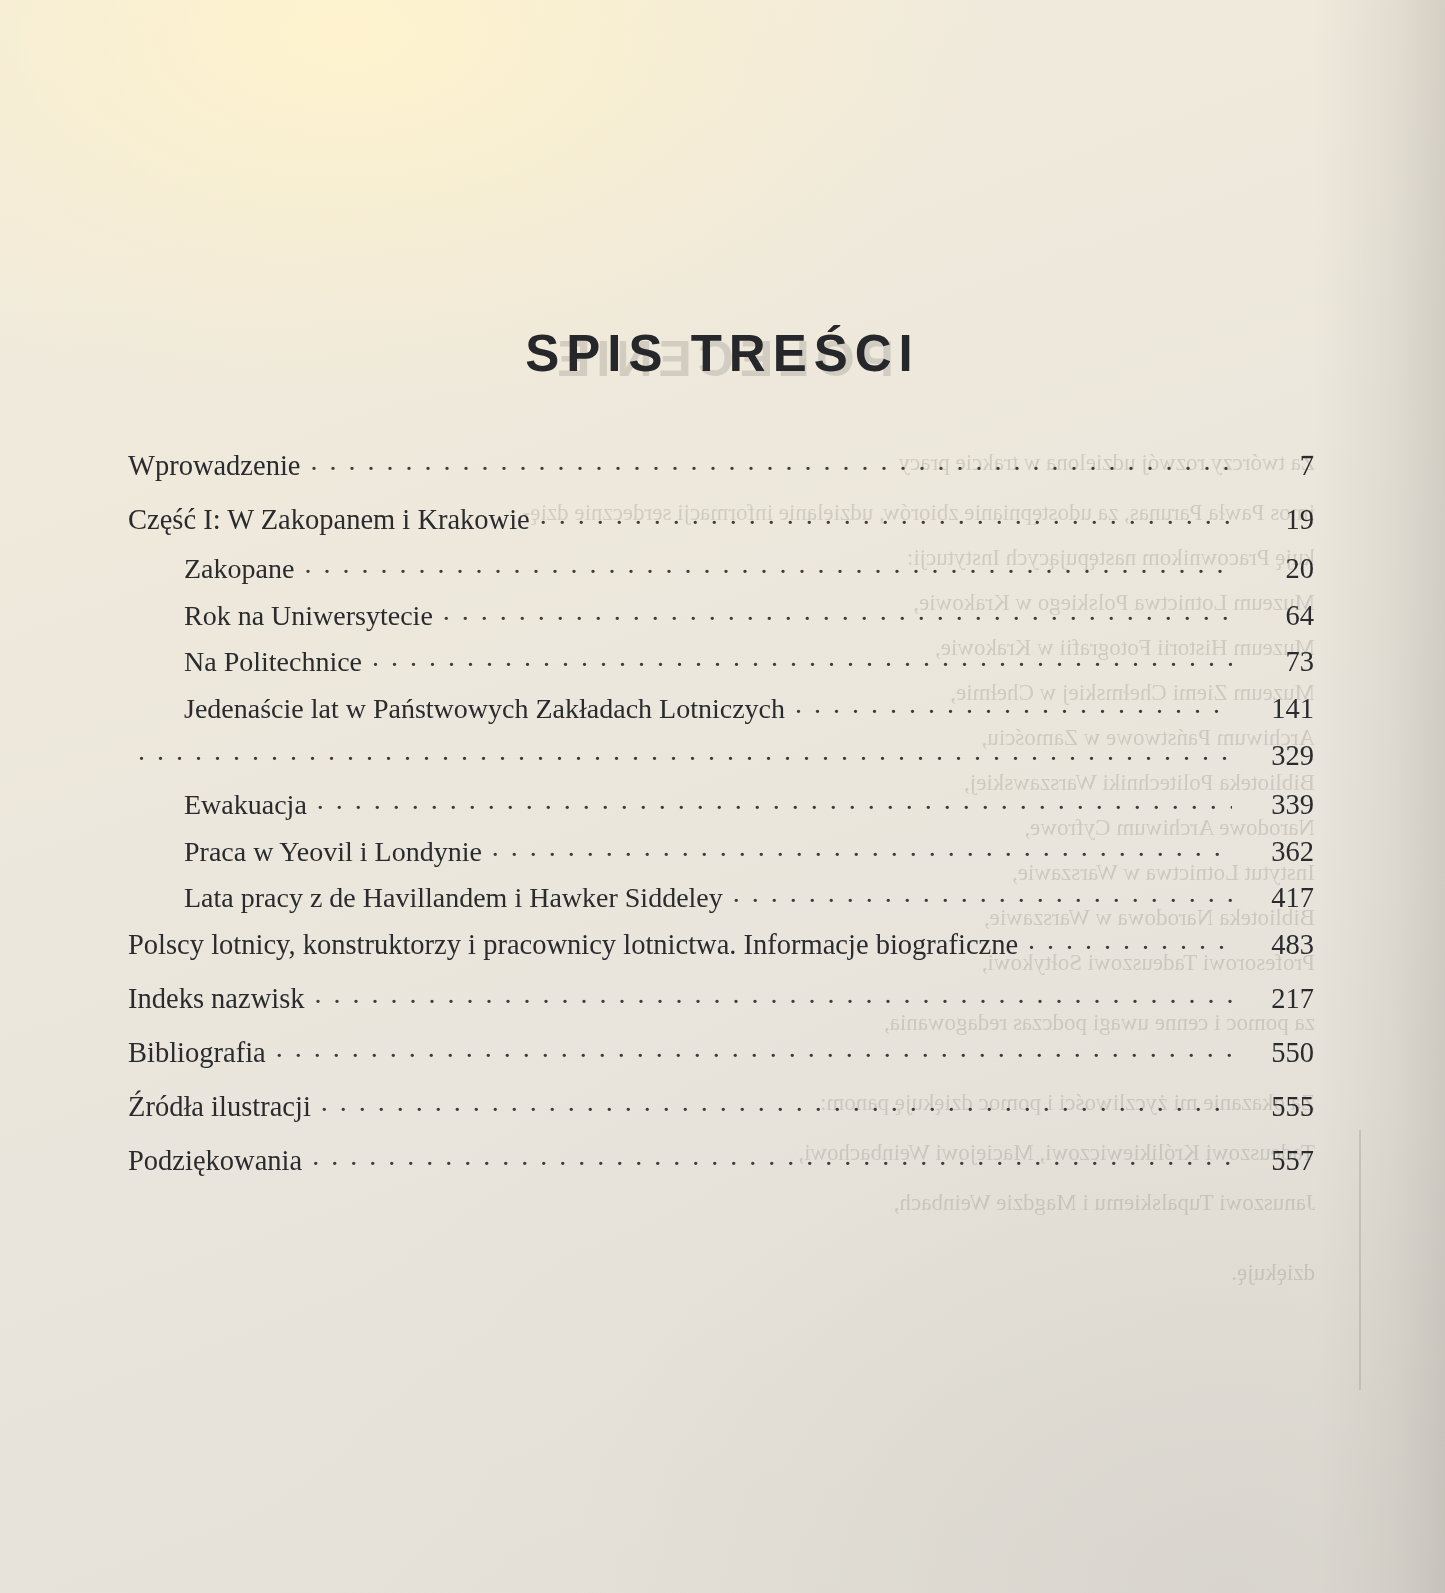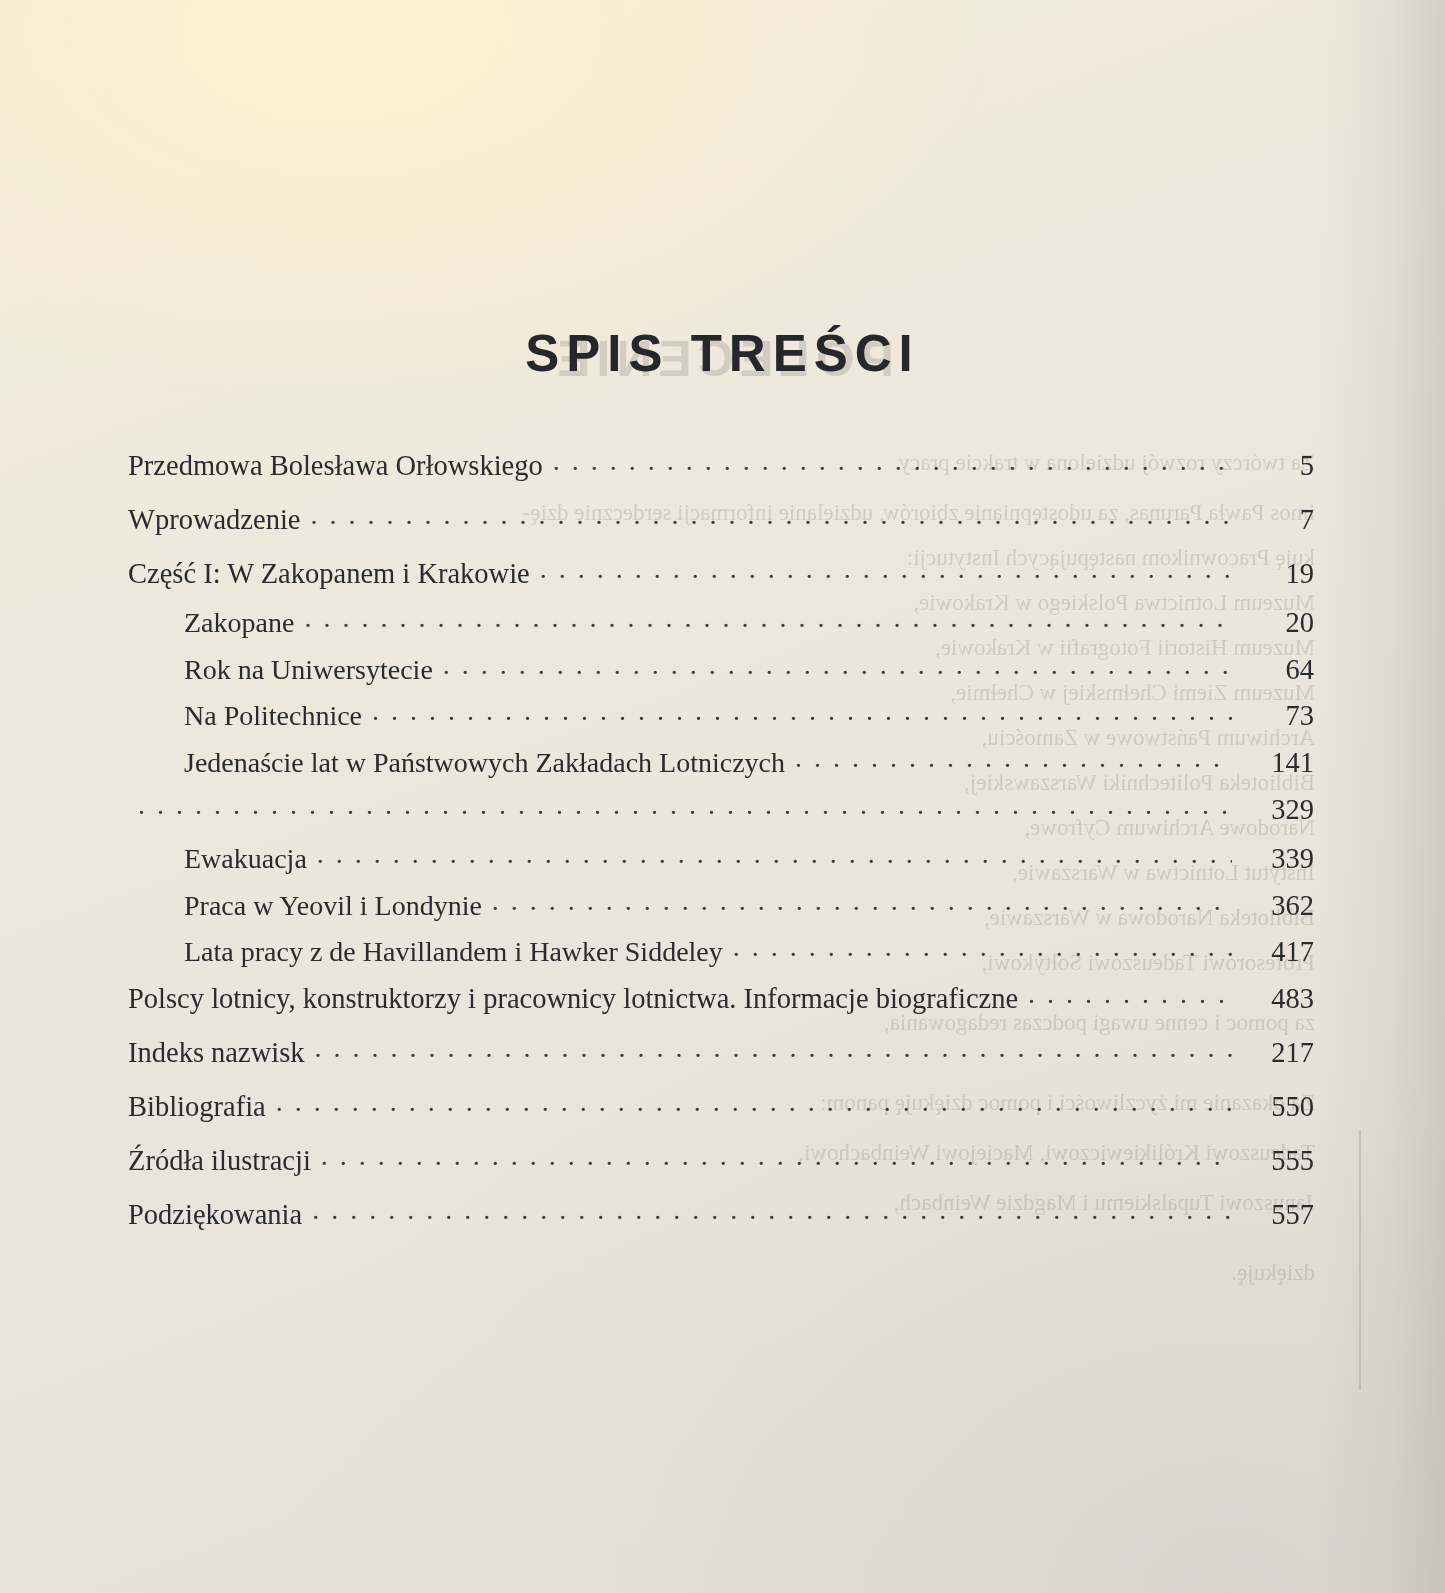--- a/index.html
+++ b/index.html
@@ -168,25 +168,20 @@
     <div class="bl-line" style="top:1090px;">Za okazanie mi życzliwości i pomoc dziękuję panom:</div>
     <div class="bl-line" style="top:1140px;">Tadeuszowi Królikiewiczowi, Maciejowi Weinbachowi,</div>
     <div class="bl-line" style="top:1190px;">Januszowi Tupalskiemu i Magdzie Weinbach,</div>
     <div class="bl-line" style="top:1260px;">dziękuję.</div>
   </div>
 
   <div class="toc-title">SPIS TREŚCI</div>
 
   <div class="toc">
 
-    <div class="entry">
-      <span class="label">Przedmowa Bolesława Orłowskiego</span>
-      <span class="leader"></span>
-      <span class="page-num">5</span>
-    </div>
 
     <div class="entry">
       <span class="label">Wprowadzenie</span>
       <span class="leader"></span>
       <span class="page-num">7</span>
     </div>
 
     <div class="entry group tight">
       <span class="label">Część I: W Zakopanem i Krakowie</span>
       <span class="leader"></span>

